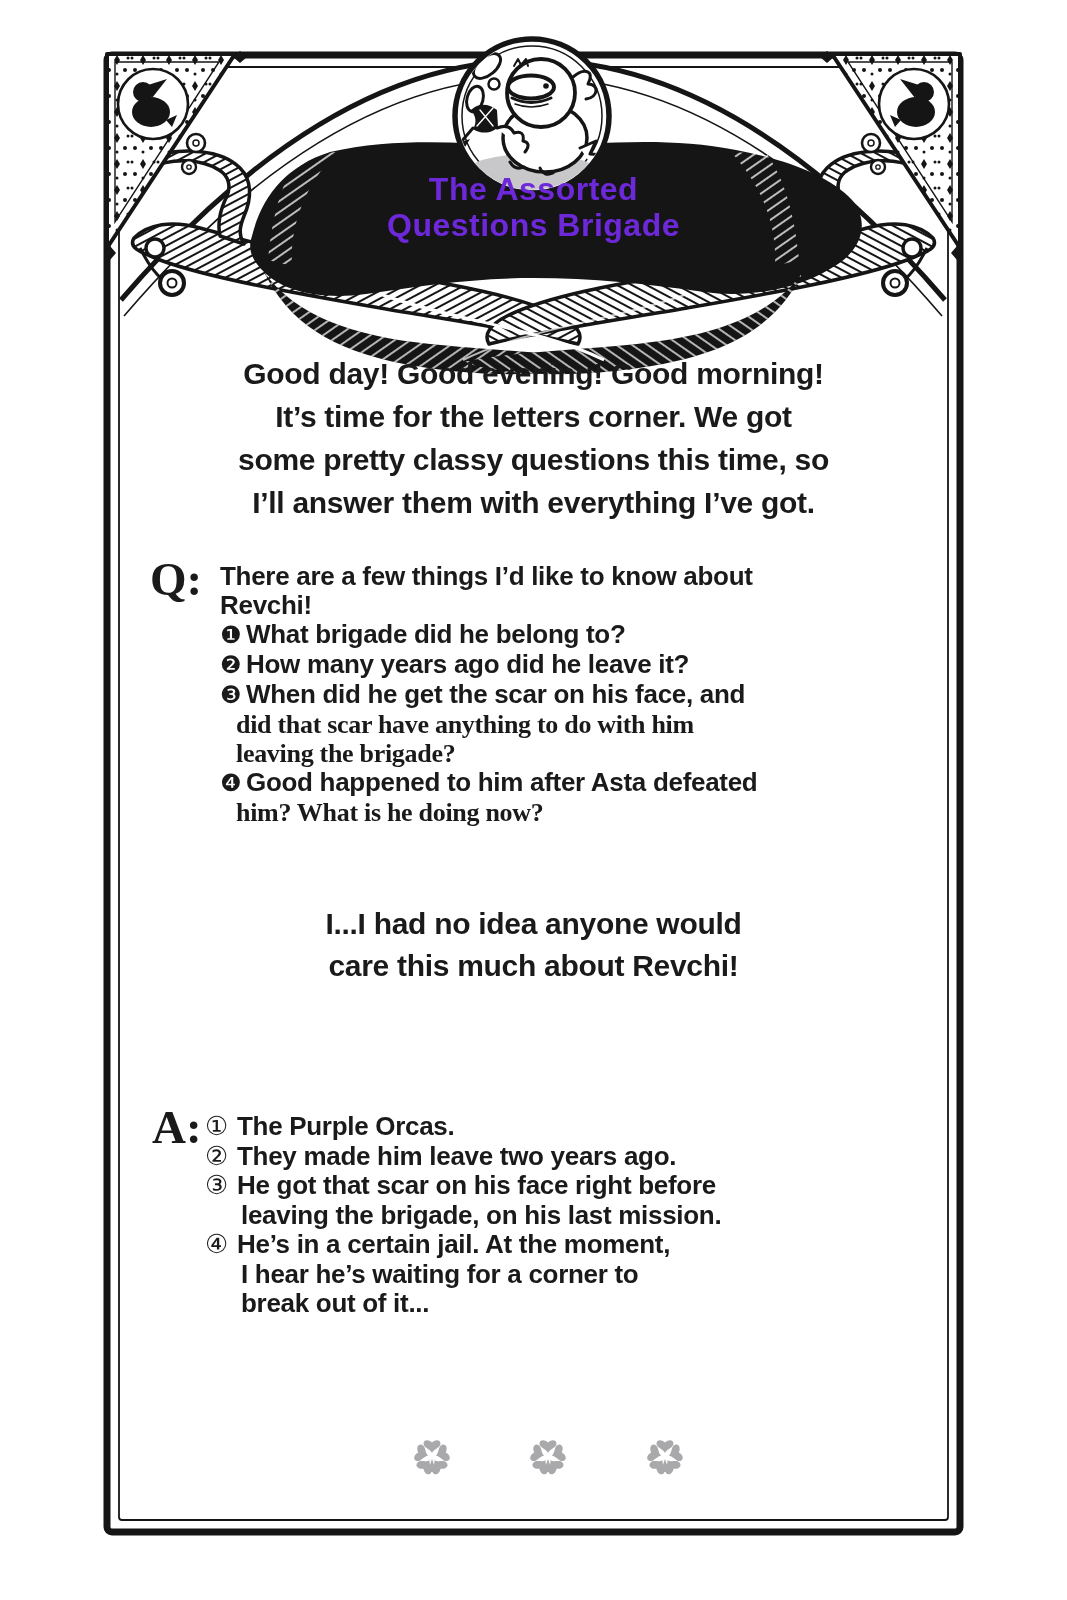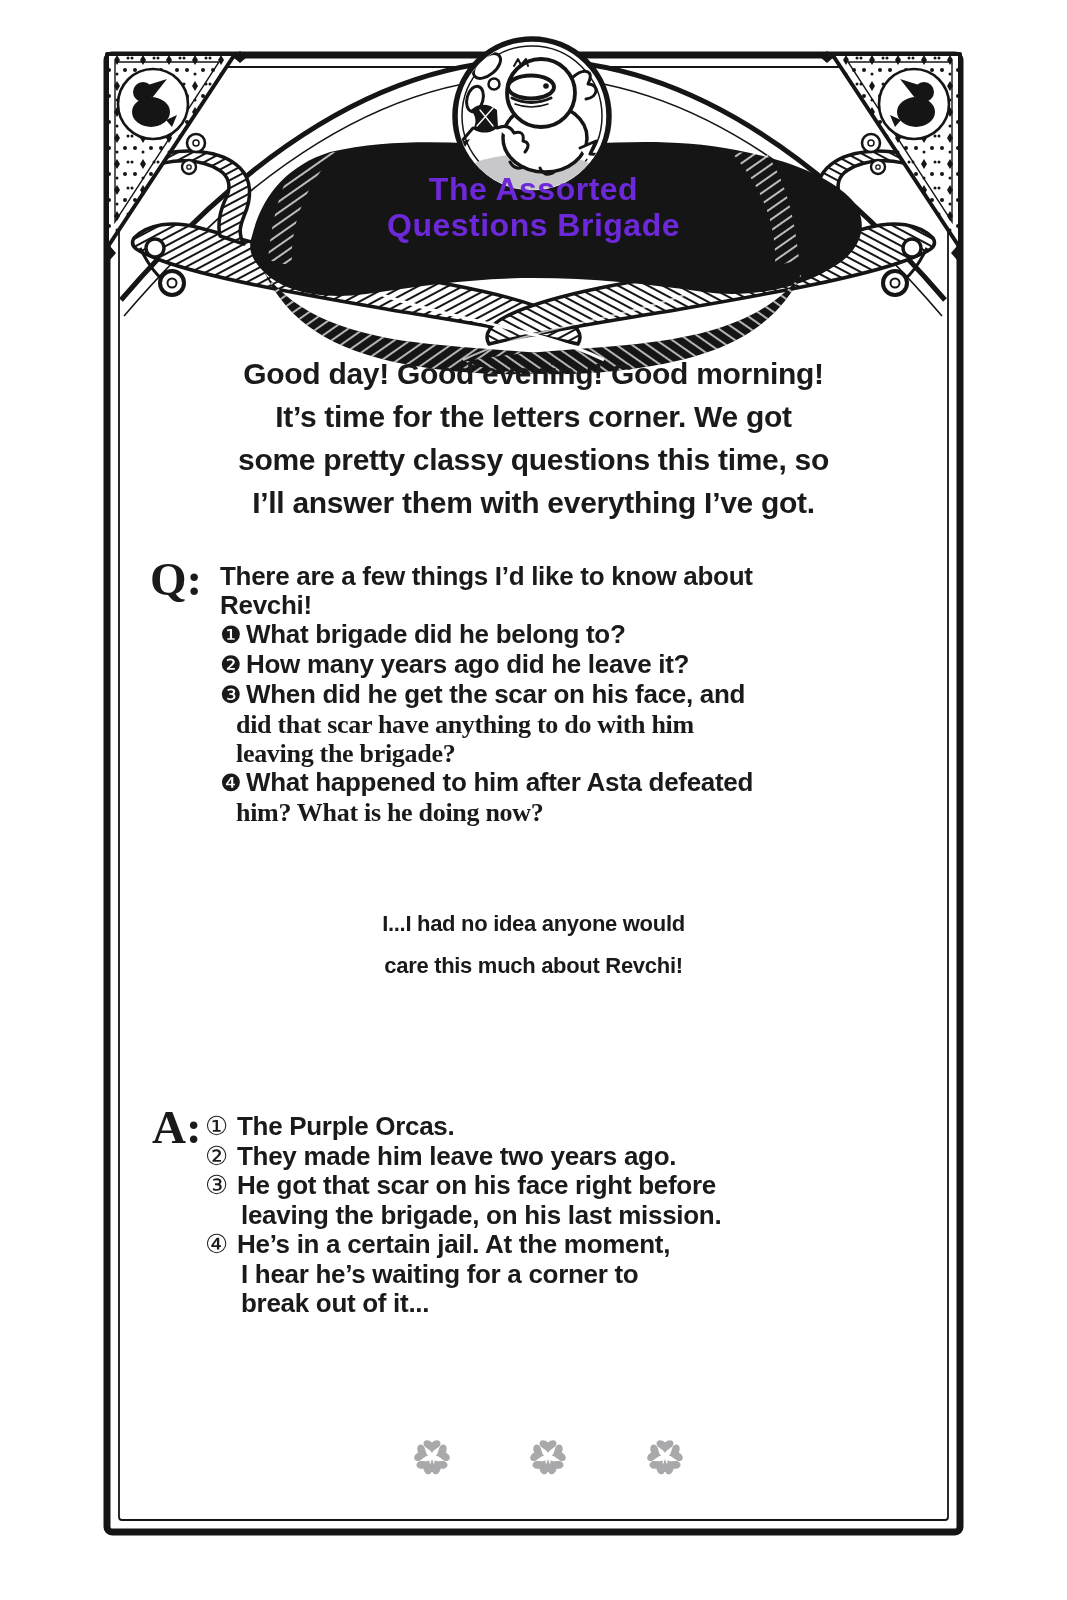--- a/index.html
+++ b/index.html
@@ -32,21 +32,21 @@
     position:absolute;left:205px;top:1112px;
     font-size:26px;line-height:29.5px;font-weight:bold;letter-spacing:-0.3px;
   }
   .blt{display:inline-block;font-family:"DejaVu Sans",sans-serif;font-weight:normal;}
   .q-content .blt{width:26px;font-size:24px;}
   .a-content .blt{width:32px;font-size:26px;}
   .cont-q{margin-left:16px;font-family:Liberation Serif, serif;}
   .cont-a{margin-left:36px;}
   .inter{
     position:absolute;left:107px;width:853px;top:903px;text-align:center;
-    font-size:22px;line-height:42px;font-weight:bold;letter-spacing:-0.3px;
+    font-size:30px;line-height:42px;font-weight:bold;letter-spacing:-0.3px;
   }
 </style>
 </head>
 <body>
 
 <div class="sheet">
 
   <svg class="art" width="1067" height="1600" viewBox="0 0 1067 1600">
     <defs>
       <pattern id="hatch" width="7" height="7" patternUnits="userSpaceOnUse" patternTransform="rotate(62)">
@@ -211,21 +211,21 @@
 
   <div class="big-label q-label">Q:</div>
   <div class="q-content">
     <div>There are a few things I’d like to know about</div>
     <div>Revchi!</div>
     <div><span class="blt">❶</span><span>What brigade did he belong to?</span></div>
     <div><span class="blt">❷</span><span>How many years ago did he leave it?</span></div>
     <div><span class="blt">❸</span><span>When did he get the scar on his face, and</span></div>
     <div class="cont-q">did that scar have anything to do with him</div>
     <div class="cont-q">leaving the brigade?</div>
-    <div><span class="blt">❹</span><span>What happened to him after Asta defeated</span></div>
+    <div><span class="blt">❹</span><span>Good happened to him after Asta defeated</span></div>
     <div class="cont-q">him? What is he doing now?</div>
   </div>
 
   <div class="inter">
     <div>I...I had no idea anyone would</div>
     <div>care this much about Revchi!</div>
   </div>
 
   <div class="big-label a-label">A:</div>
   <div class="a-content">

